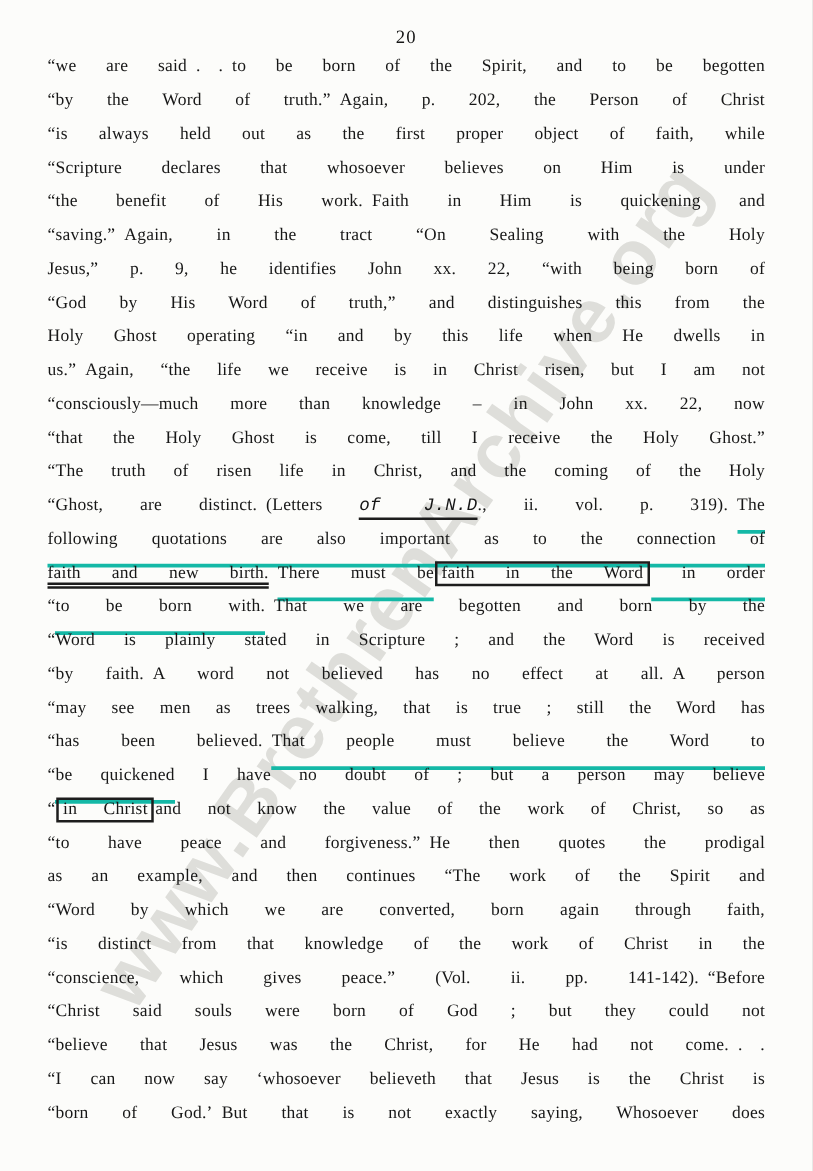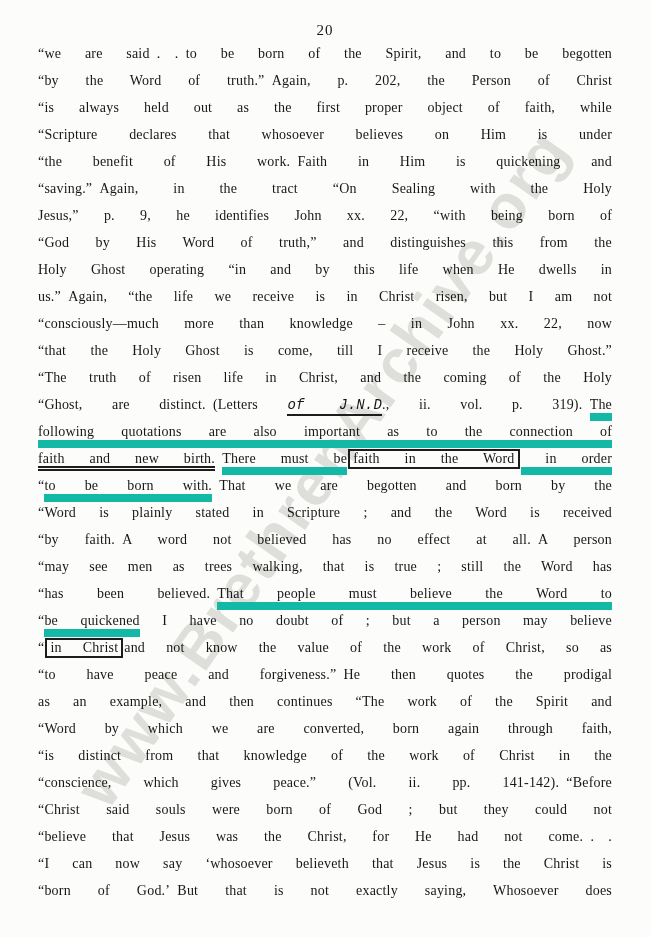--- a/index.html
+++ b/index.html
@@ -41,21 +41,21 @@
     line-height:27px;
     letter-spacing:0.2px;
   }
   .line {
     height:27px;
     text-align:justify;
     text-align-last:justify;
   }
   .seg { }
   .i  { }
-  .u  { border-bottom:8px solid #14b8a6; padding-bottom:1px; }
+  .u  { border-bottom:3px solid #14b8a6; padding-bottom:12px; }
   .iu { font-style:italic; border-bottom:2px solid #1d1d1d; padding-bottom:1px;font-family:Liberation Mono, monospace; }
   .u2 { border-bottom:5px double #1d1d1d; }
   .box {
     border:2px solid #1d1d1d;
     padding:0 3px 1px 3px;
     margin:0 1px;
   }
 </style>
 </head>
 <body>

